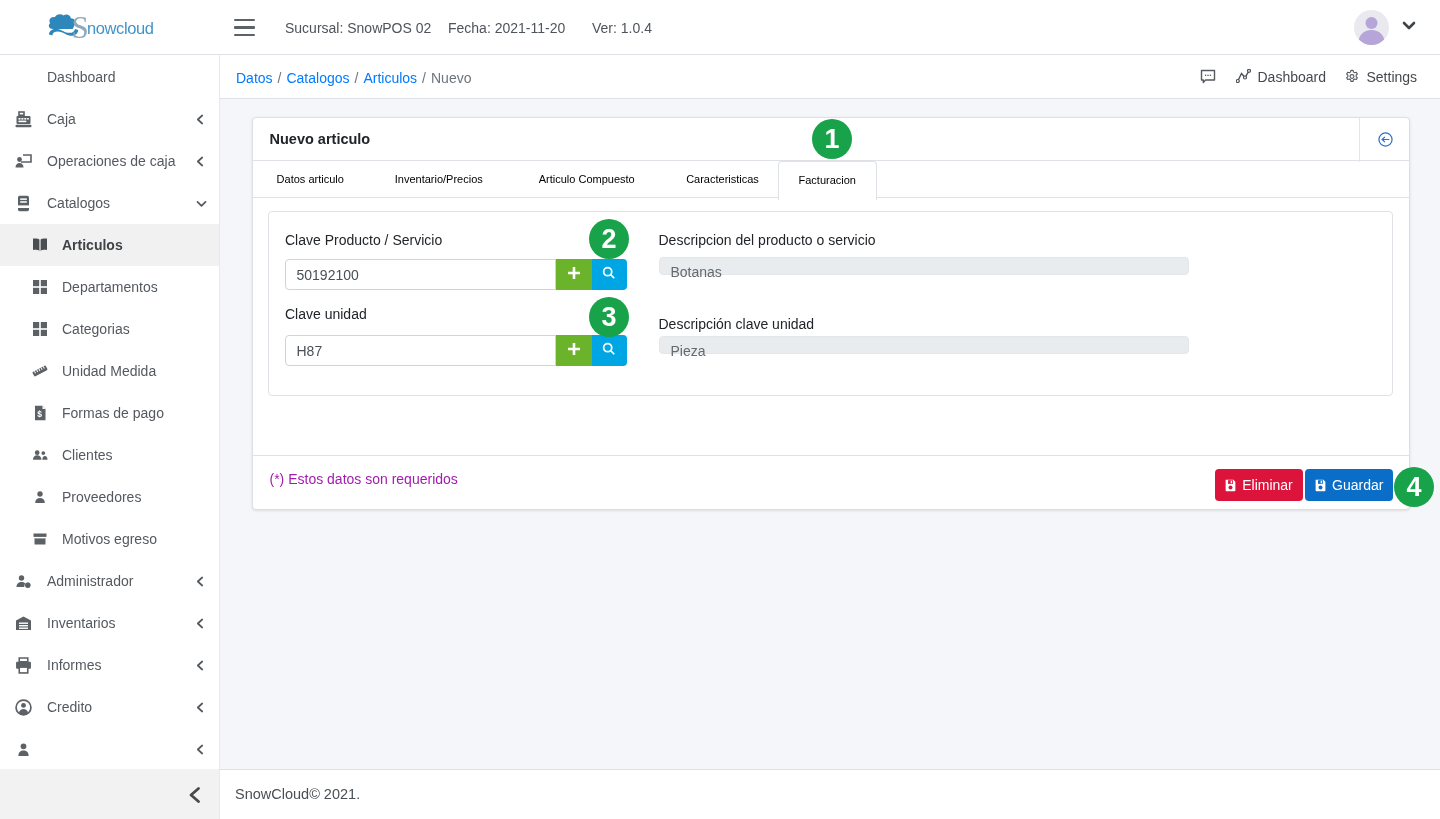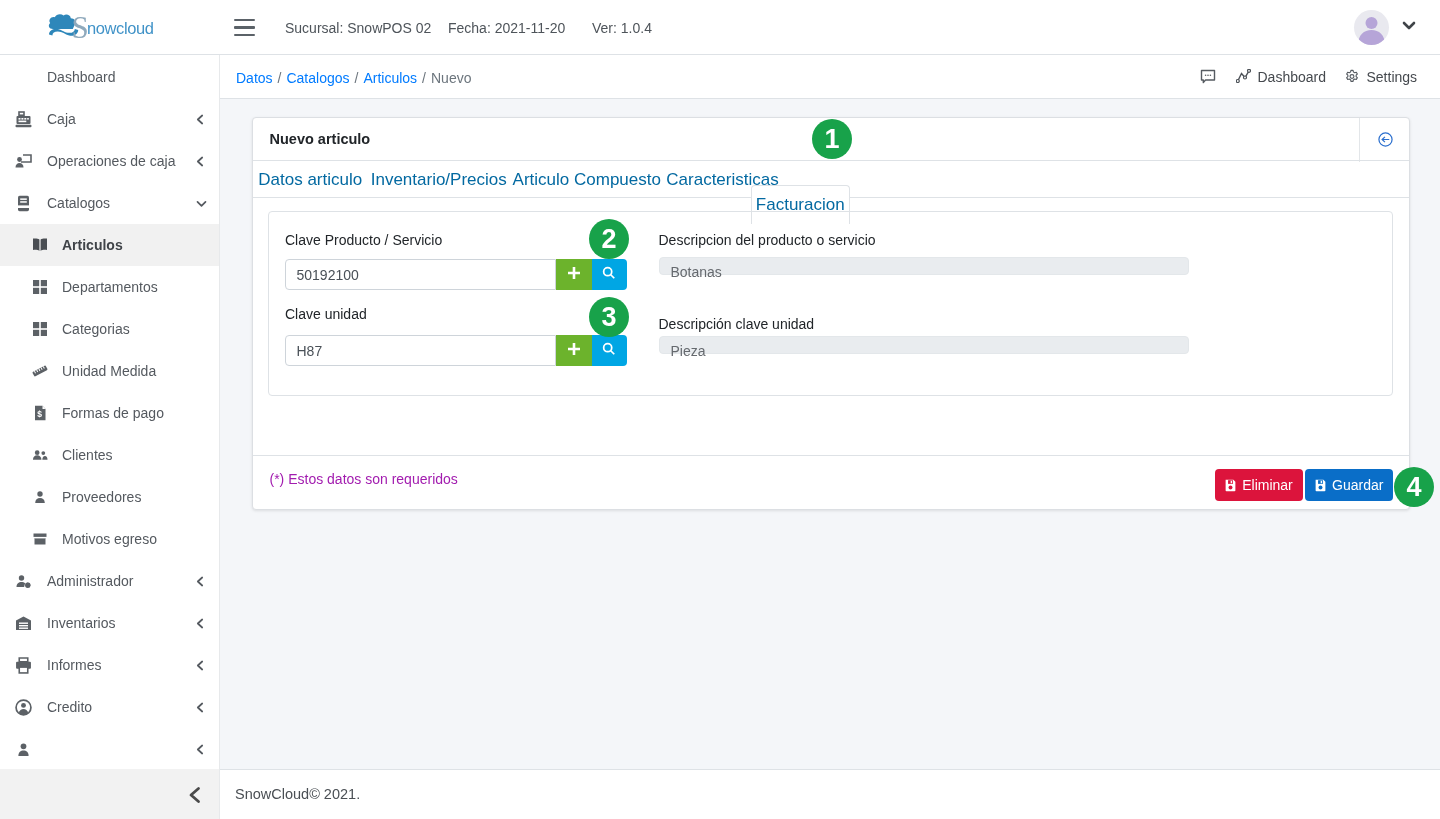--- a/index.html
+++ b/index.html
@@ -41,21 +41,21 @@
 
 #content { position:absolute; left:220px; top:99px; width:1220px; height:670px; background:#f4f6f9; z-index:1; }
 
 
 #card { position:absolute; left:251.5px; top:117px; width:1158px; height:392.5px; background:#fff; border:1px solid #dcdfe3; border-radius:4px; box-shadow:0 1px 3px rgba(0,0,0,0.10); z-index:5; }
 #card-hd { position:absolute; left:0; top:0; width:100%; height:43.5px; }
 #card-hd .title { position:absolute; left:17px; top:0; line-height:43px; font-weight:bold; font-size:14.5px; color:#212529; }
 #card-tools { position:absolute; right:0; top:0; width:50px; height:43.5px; border-left:1px solid #e3e6e9; }
 #card-tools svg { position:absolute; left:18px; top:14px; }
 #tabs { position:absolute; left:0; top:42px; width:100%; height:37.5px; border-top:1px solid #dee2e6; border-bottom:1px solid #dee2e6; }
-#tabs .tab { position:absolute; top:0; height:37.5px; line-height:37px; text-align:center; font-size:17px; color:#0369a1; }
+#tabs .tab { position:absolute; top:0; height:37.5px; line-height:37px; text-align:center; font-size:11px; color:#000000; }
 #tabs .tab.on { background:#fff; border:1px solid #dee2e6; border-bottom:0; height:38.5px; border-radius:4px 4px 0 0; }
 #tabbox { position:absolute; left:15px; top:93px; width:1125.5px; height:184.5px; border:1px solid #dee2e6; border-radius:4px; }
 .flabel { position:absolute; font-size:14px; color:#212529; white-space:nowrap; line-height:16px; }
 .igroup { position:absolute; height:31px; }
 .igroup input { position:absolute; left:0; top:0; width:271.5px; height:31px; border:1px solid #ced4da; border-radius:4px 0 0 4px; padding:0 11px; font-size:14px; color:#495057; font-family:"Liberation Sans",sans-serif; background:#fff; }
 .btn-plus { position:absolute; left:271.5px; top:0; width:35.5px; height:31px; background:#6cb32c; border:0; }
 .btn-search { position:absolute; left:307px; top:0; width:35px; height:31px; background:#00a6e4; border:0; border-radius:0 4px 4px 0; }
 .dis-input { position:absolute; width:530.5px; height:18px; background:#e9ecef; border:1px solid #e3e7ea; border-radius:4px; line-height:29px; padding:0 11px; font-size:14px; color:#65696e; }
 #card-ft { position:absolute; left:0; top:337px; width:100%; height:53px; border-top:1px solid #dee2e6; background:#fff; border-radius:0 0 4px 4px; }
 #card-ft .note { position:absolute; left:17px; top:15px; line-height:16px; font-size:14px; color:#a21caf; }
@@ -308,21 +308,21 @@
           <circle cx="8" cy="8" r="7" stroke="#2b6fce" stroke-width="1.3" fill="none"></circle>
           <path d="M12 8 H4.6 M7.4 5.2 L4.4 8 L7.4 10.8" stroke="#2b6fce" stroke-width="1.3" fill="none"></path>
         </svg>
     </div>
   </div>
   <div id="tabs">
     <div class="tab" style="left:1px; width:113.5px;">Datos articulo</div>
     <div class="tab" style="left:114.5px; width:143.5px;">Inventario/Precios</div>
     <div class="tab" style="left:258px; width:152.5px;">Articulo Compuesto</div>
     <div class="tab" style="left:410.5px; width:119px;">Caracteristicas</div>
-    <div class="tab on" style="left:498px; width:99.5px;margin-top:24px;">Facturacion</div>
+    <div class="tab on" style="left:525px; width:99.5px;">Facturacion</div>
   </div>
   <div id="tabbox">
     <div class="flabel" style="left:16.5px; top:20px;">Clave Producto / Servicio</div>
     <div class="igroup" style="left:16px; top:47px;">
       <input type="text" value="50192100" style="">
       <button class="btn-plus"><svg width="14" height="14" viewBox="0 0 14 14">
             <path d="M7 1 V13 M1 7 H13" stroke="#fff" stroke-width="2.6"></path>
           </svg></button>
       <button class="btn-search"><svg width="14" height="14" viewBox="0 0 16 16">
             <circle cx="6.5" cy="6.5" r="4.6" stroke="#fff" stroke-width="2" fill="none"></circle>

